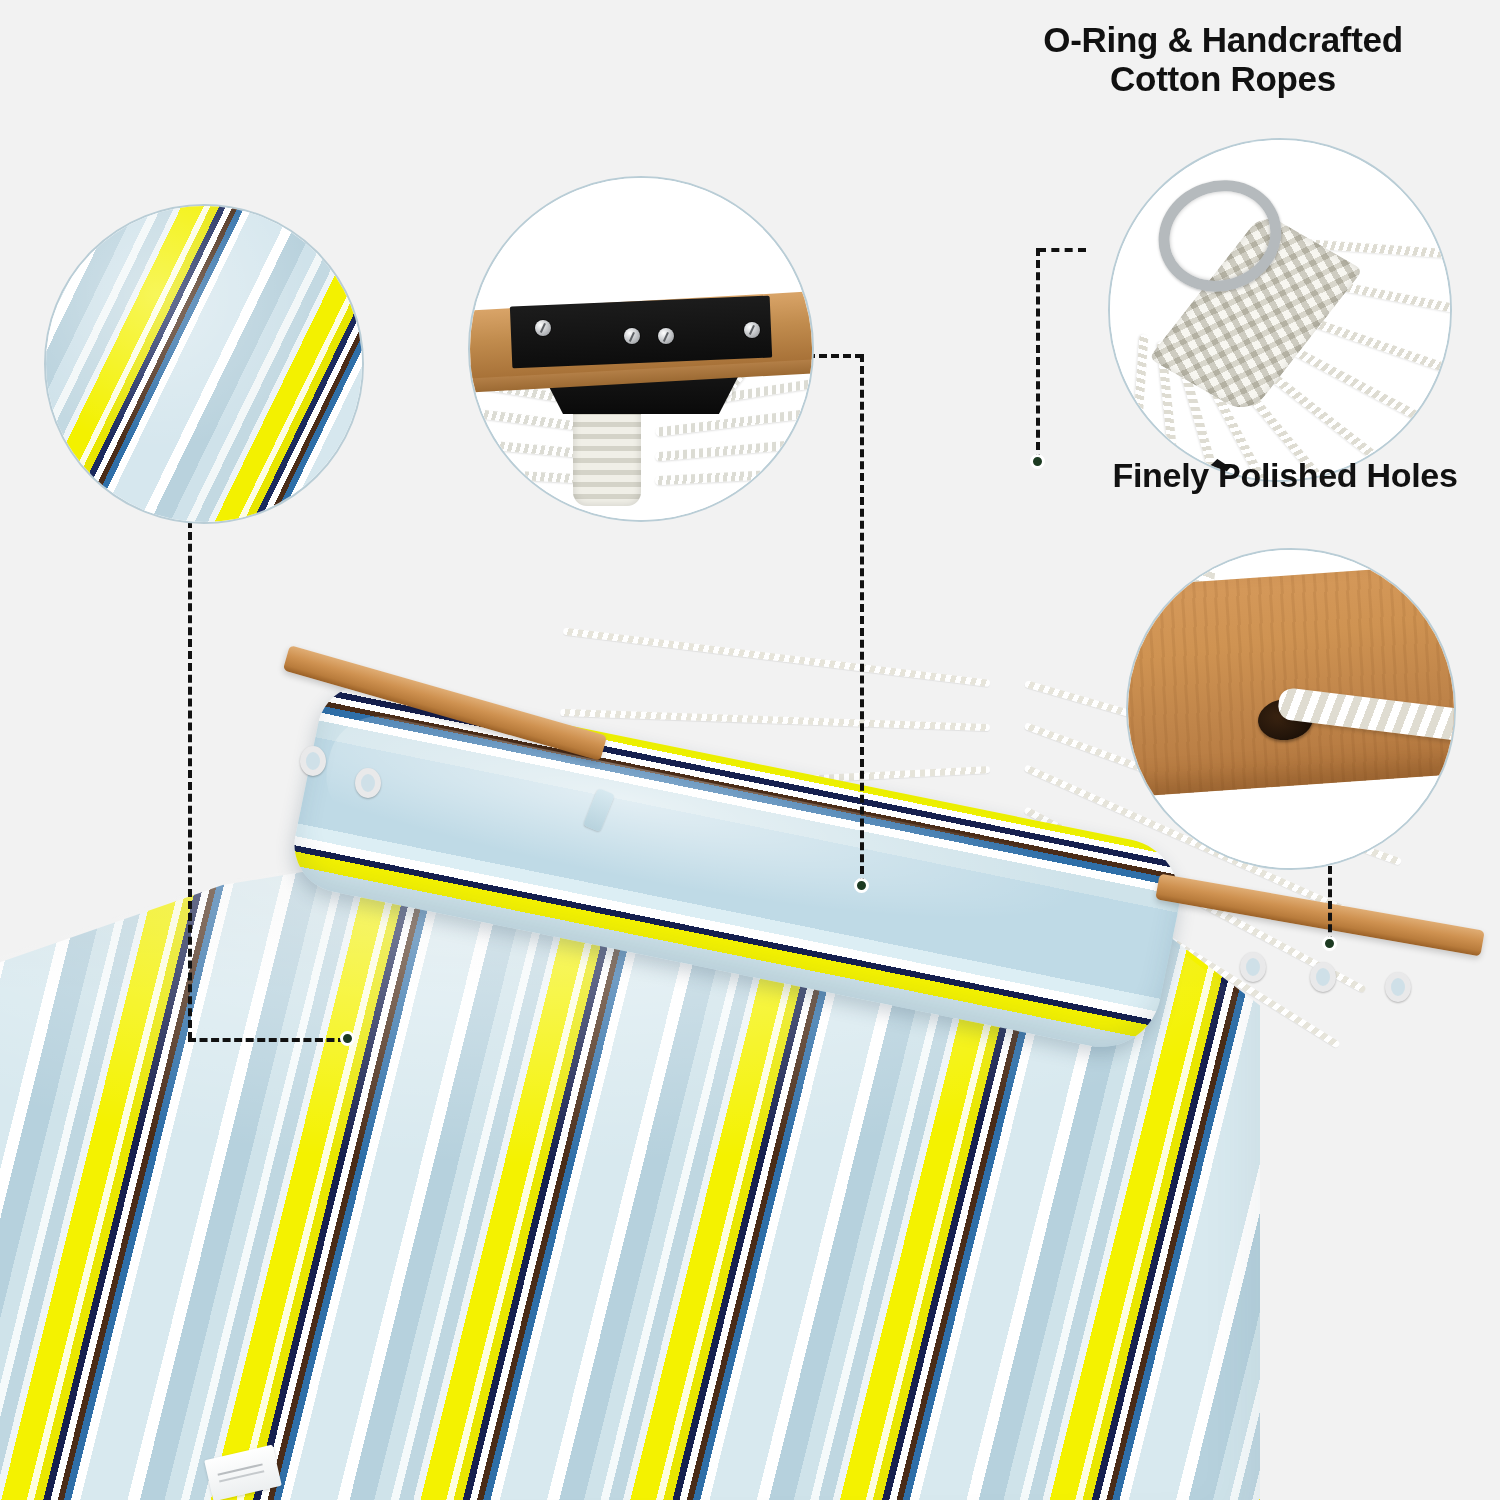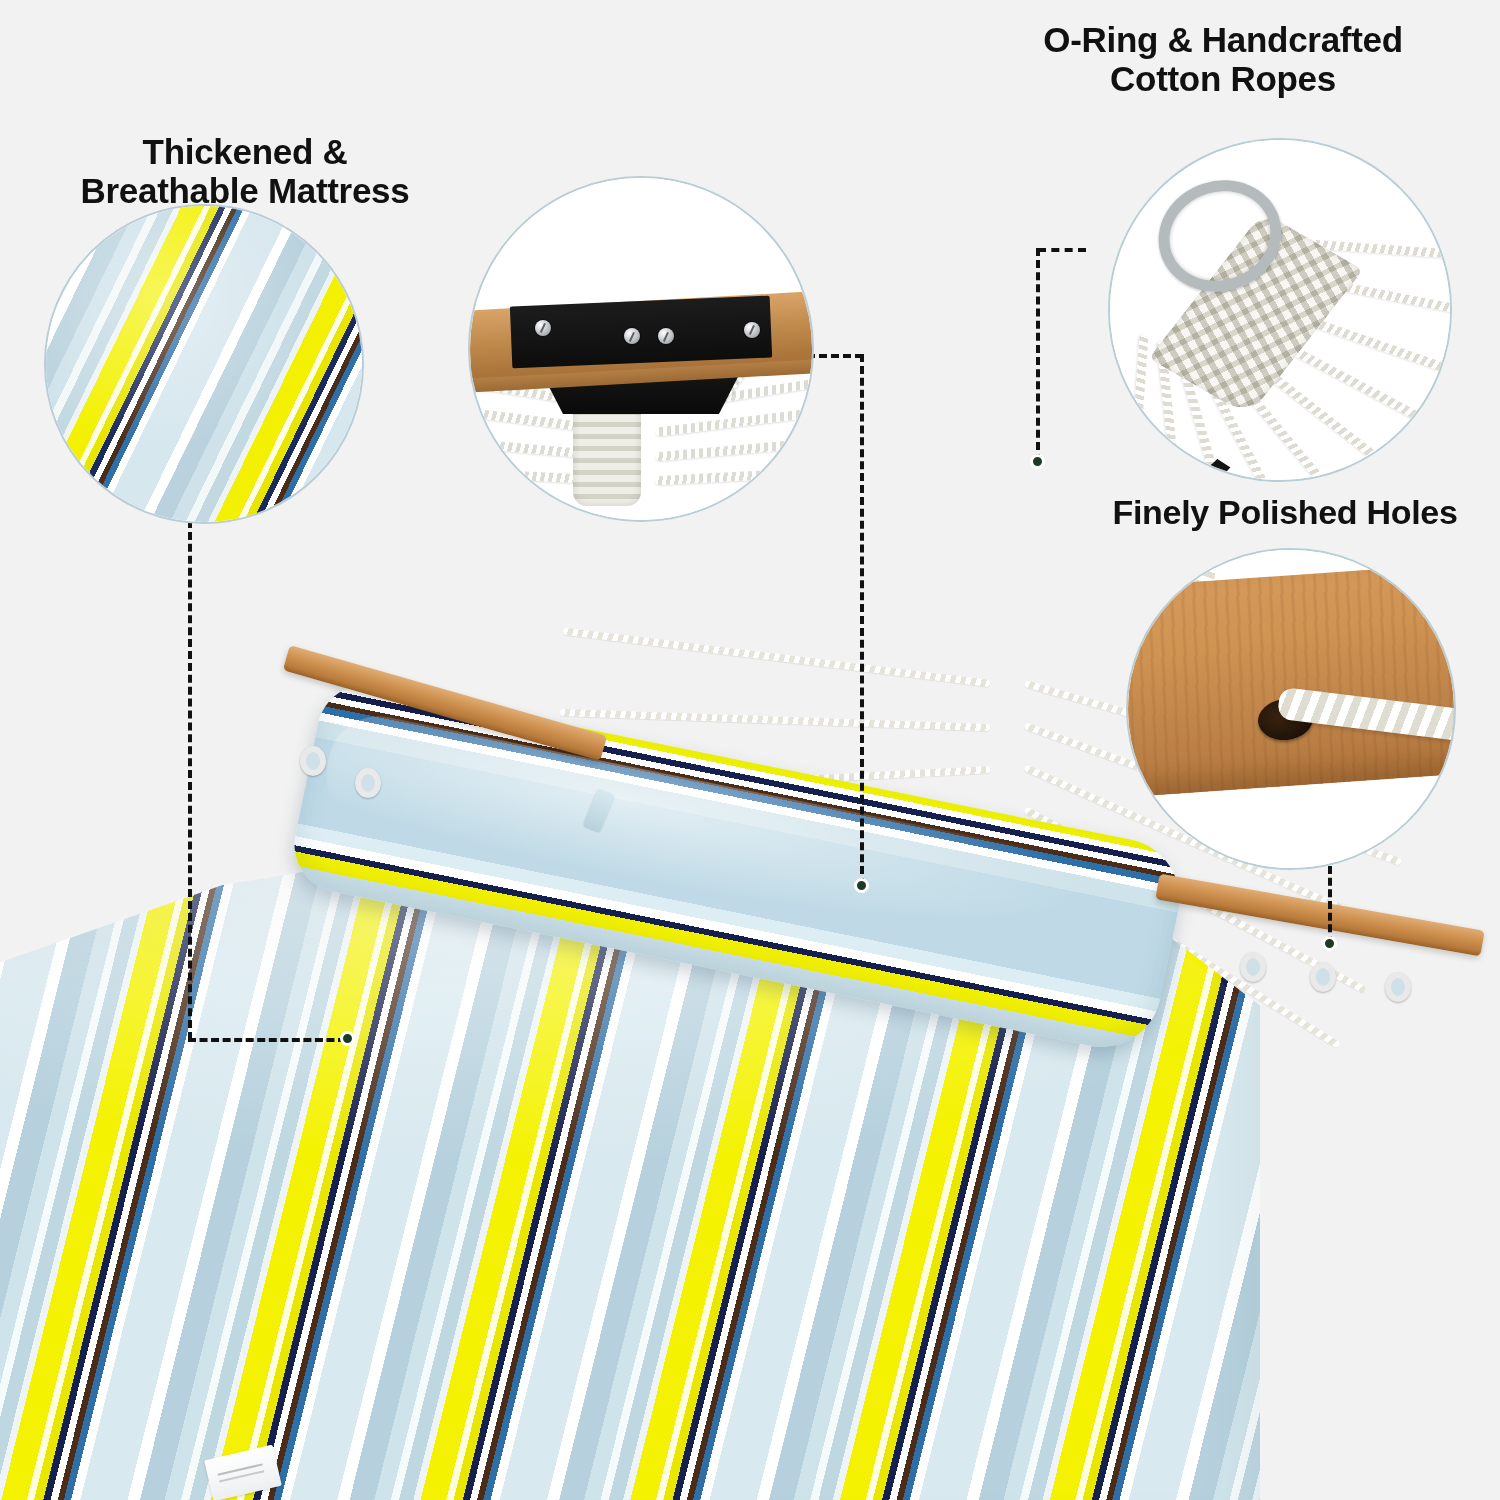--- a/index.html
+++ b/index.html
@@ -18,21 +18,21 @@
     font-weight:700;
     letter-spacing:-0.3px;
     line-height:1.12;
     text-align:center;
     white-space:pre-line;
     font-size:35px;
   }
   #label-mattress{left:10px;top:132px;width:470px;}
   #label-beech{left:400px;top:70px;width:470px;}
   #label-oring{left:988px;top:20px;width:470px;}
-  #label-holes{left:1085px;top:493px;width:400px;font-size:34px;}
+  #label-holes{left:1085px;top:456px;width:400px;font-size:34px;}
 
   
   .callout{
     position:absolute;border-radius:50%;
     overflow:hidden;
     border:2px solid #b9cdd6;
     box-sizing:border-box;
     background:#fff;
   }
   #callout-mattress{left:44px;top:204px;width:320px;height:320px;}
@@ -468,22 +468,20 @@
     <div class="inner">
       <div class="ph-white"></div>
       <div class="ph-sideRope"></div>
       <div class="ph-ropeTop"></div>
       <div class="ph-wood"></div>
       <div class="ph-hole"></div>
       <div class="ph-rope"></div>
     </div>
   </div>
 
-  <div class="label" id="label-mattress">Thickened &amp;
-Breathable Mattress</div>
 
 
   <div class="label" id="label-oring">O-Ring &amp; Handcrafted
 Cotton Ropes</div>
 
   <div class="label" id="label-holes">Finely Polished Holes</div>
 
 </div>
 
 </body></html>

